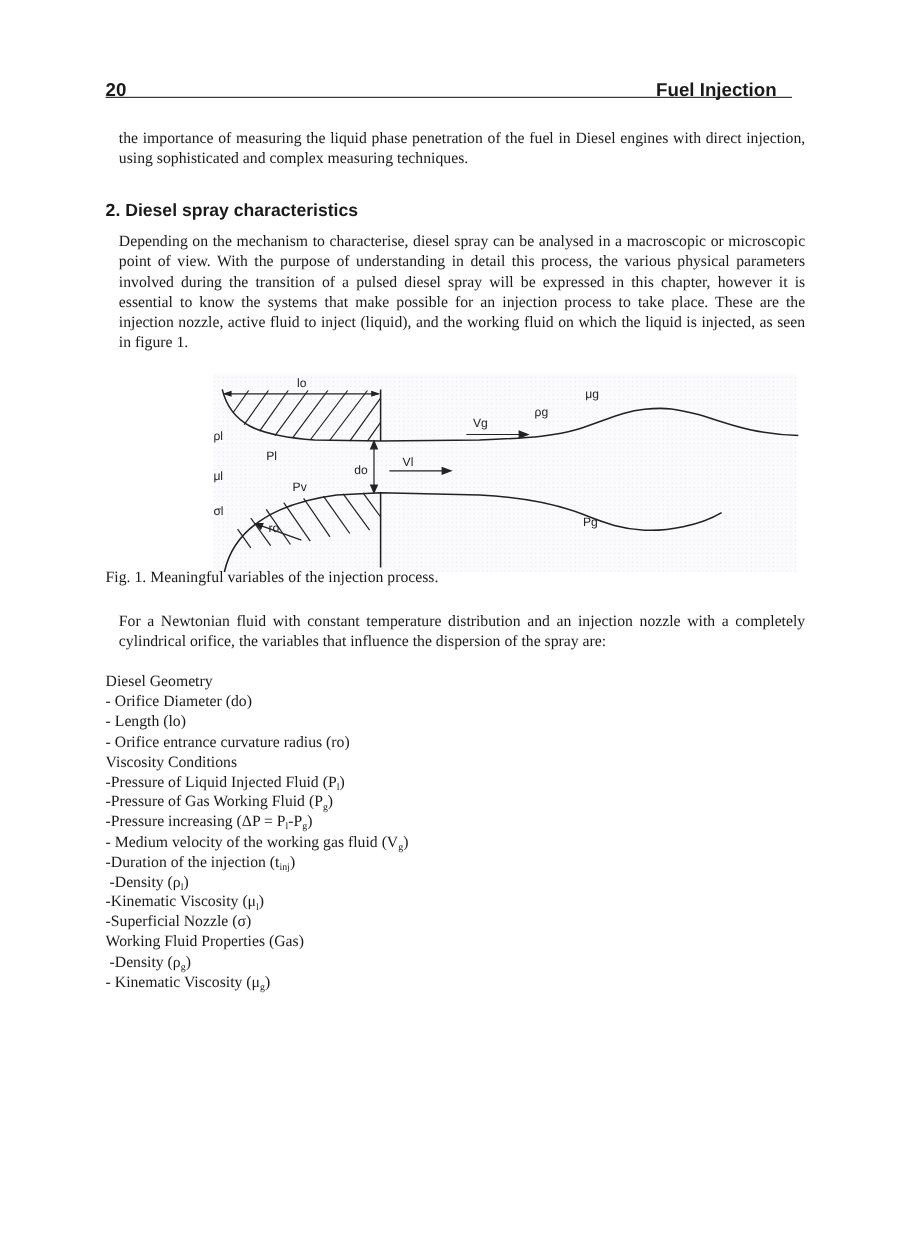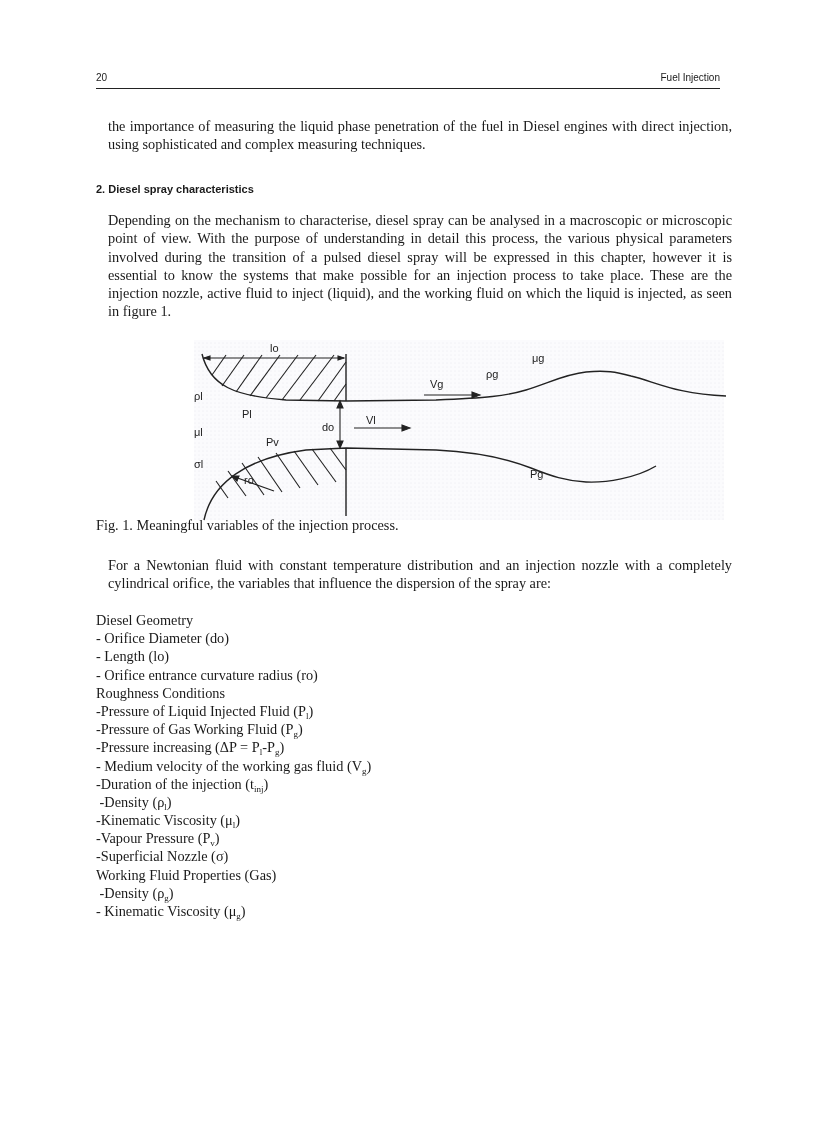--- a/index.html
+++ b/index.html
@@ -1,26 +1,26 @@
 <!DOCTYPE html>
 <html><head>
   <meta charset="utf-8">
   <style>
     html, body { margin: 0; padding: 0; background: #ffffff; }
     body { width: 816px; height: 1123px; position: relative; overflow: hidden; color: #1a1a1a; }
     .page { position: absolute; left: 96px; top: 0; width: 624px; }
     .running-head { position: absolute; top: 70px; left: 0; width: 624px; height: 18px;
-      font-family: "Liberation Sans", sans-serif; font-size: 10px; border-bottom: 1.2px solid #222; }
+      font-family: "Liberation Sans", sans-serif; font-size: 17px; border-bottom: 1.2px solid #222; font-weight: bold; }
     .running-head .num { position: absolute; left: 0; top: 2px; }
-    .running-head .title { position: absolute; right: 0; top: 2px; text-align: right; }
+    .running-head .title { position: absolute; right: 14px; top: 2px; text-align: right; }
     .serif { font-family: "Liberation Serif", serif; font-size: 14.3px; line-height: 18.3px; }
     .para { position: absolute; left: 0; width: 624px; text-align: justify; margin: 0; }
     .para.last-left { text-align-last: left; margin-left: 12px; }
     .heading { position: absolute; left: 0; top: 183px; font-family: "Liberation Sans", sans-serif;
-      font-weight: bold; font-size: 11px; margin: 0; }
+      font-weight: bold; font-size: 16px; margin: 0; }
     .figure { position: absolute; left: 90px; top: 338px; width: 540px; height: 184px; }
     .caption { position: absolute; left: 0; top: 516px; }
     .list { position: absolute; left: 0; top: 611px; margin: 0; padding: 0; list-style: none; }
     .list li { height: 18.2px; white-space: pre; }
     sub { font-size: 9px; vertical-align: -3px; line-height: 0; }
   </style>
 </head>
 <body>
 
 <div class="page">
@@ -124,27 +124,26 @@
 
   <p class="caption serif" style="margin:0;">Fig. 1. Meaningful variables of the injection process.</p>
 
   <p class="para serif last-left" style="top:556px;">For a Newtonian fluid with constant temperature distribution and an injection nozzle with a completely cylindrical orifice, the variables that influence the dispersion of the spray are:</p>
 
   <ul class="list serif" id="var-list">
       <li><span>Diesel Geometry</span></li>
       <li><span>- Orifice Diameter (do)</span></li>
       <li><span>- Length (lo)</span></li>
       <li><span>- Orifice entrance curvature radius (ro)</span></li>
-      <li><span>Roughness Conditions</span></li>
+      <li><span>Viscosity Conditions</span></li>
       <li><span>-Pressure of Liquid Injected Fluid (P</span><sub>l</sub><span>)</span></li>
       <li><span>-Pressure of Gas Working Fluid (P</span><sub>g</sub><span>)</span></li>
       <li><span>-Pressure increasing (ΔP = P</span><sub>l</sub><span>-P</span><sub>g</sub><span>)</span></li>
       <li><span>- Medium velocity of the working gas fluid (V</span><sub>g</sub><span>)</span></li>
       <li><span>-Duration of the injection (t</span><sub>inj</sub><span>)</span></li>
       <li><span> -Density (ρ</span><sub>l</sub><span>)</span></li>
       <li><span>-Kinematic Viscosity (μ</span><sub>l</sub><span>)</span></li>
-      <li><span>-Vapour Pressure (P</span><sub>v</sub><span>)</span></li>
       <li><span>-Superficial Nozzle (σ)</span></li>
       <li><span>Working Fluid Properties (Gas)</span></li>
       <li><span> -Density (ρ</span><sub>g</sub><span>)</span></li>
       <li><span>- Kinematic Viscosity (μ</span><sub>g</sub><span>)</span></li>
     </ul>
 </div>
 
 </body></html>

